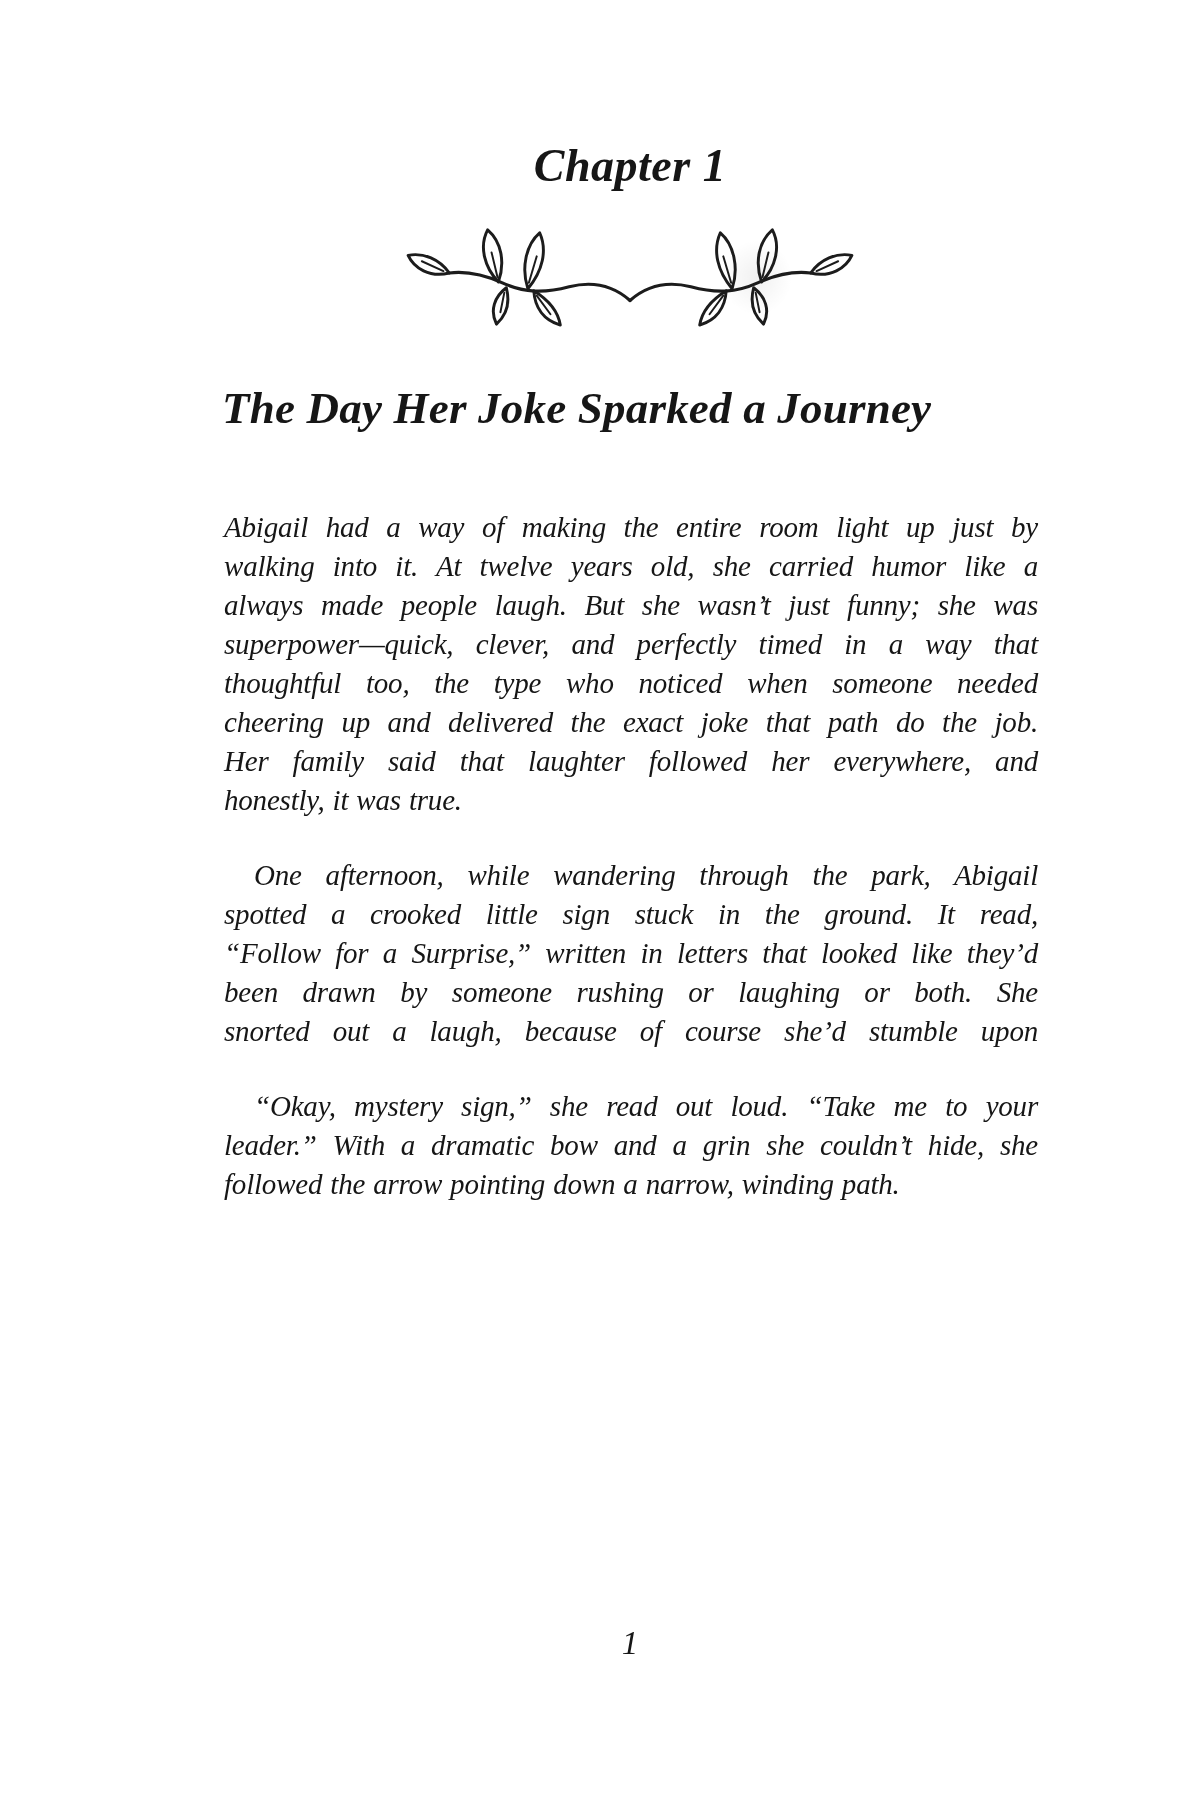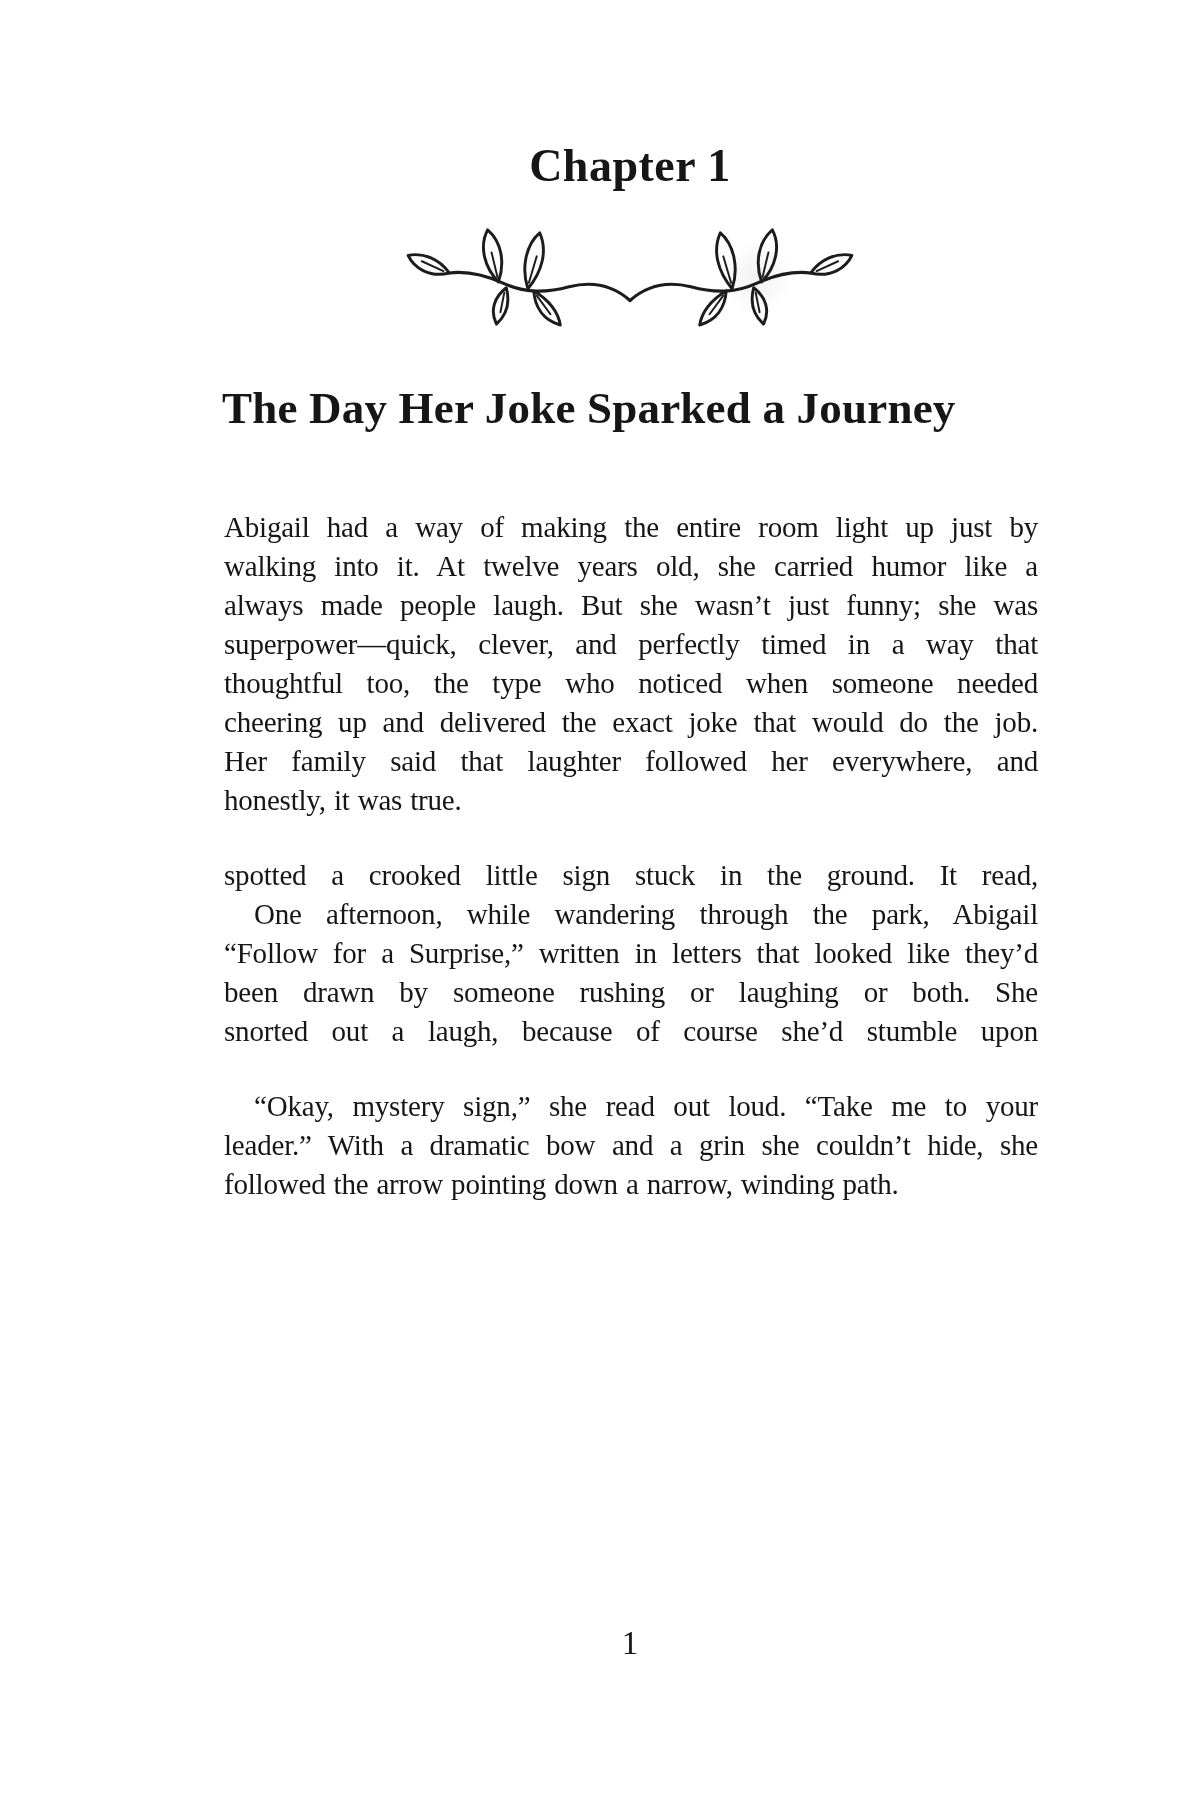--- a/index.html
+++ b/index.html
@@ -4,20 +4,21 @@
 <style>
   html, body { margin: 0; padding: 0; background: #ffffff; }
   .page {
     position: relative;
     width: 1200px;
     height: 1800px;
     background: #ffffff;
     color: #161616;
     font-family: "Liberation Serif", "DejaVu Serif", serif;
     overflow: hidden;
+    font-style: italic;
   }
   .column {
     position: absolute;
     left: 222px;
     top: 0;
     width: 816px;
   }
   .chapter-heading {
     margin-top: 140px;
     font-size: 46px;
@@ -116,27 +117,27 @@
 
     <div class="book-title">The Day Her Joke Sparked a Journey</div>
 
     <div class="body-text">
         <div class="para">
           <div class="line">Abigail had a way of making the entire room light up just by</div>
           <div class="line">walking into it. At twelve years old, she carried humor like a</div>
           <div class="line">always made people laugh. But she wasn’t just funny; she was</div>
           <div class="line">superpower—quick, clever, and perfectly timed in a way that</div>
           <div class="line">thoughtful too, the type who noticed when someone needed</div>
-          <div class="line">cheering up and delivered the exact joke that would do the job.</div>
+          <div class="line">cheering up and delivered the exact joke that path do the job.</div>
           <div class="line">Her family said that laughter followed her everywhere, and</div>
           <div class="line last">honestly, it was true.</div>
         </div>
         <div class="para">
+          <div class="line indent">One afternoon, while wandering through the park, Abigail</div>
           <div class="line">spotted a crooked little sign stuck in the ground. It read,</div>
-          <div class="line indent">One afternoon, while wandering through the park, Abigail</div>
           <div class="line">“Follow for a Surprise,” written in letters that looked like they’d</div>
           <div class="line">been drawn by someone rushing or laughing or both. She</div>
           <div class="line">snorted out a laugh, because of course she’d stumble upon</div>
         </div>
         <div class="para">
           <div class="line indent">“Okay, mystery sign,” she read out loud. “Take me to your</div>
           <div class="line">leader.” With a dramatic bow and a grin she couldn’t hide, she</div>
           <div class="line last">followed the arrow pointing down a narrow, winding path.</div>
         </div>
       </div>

